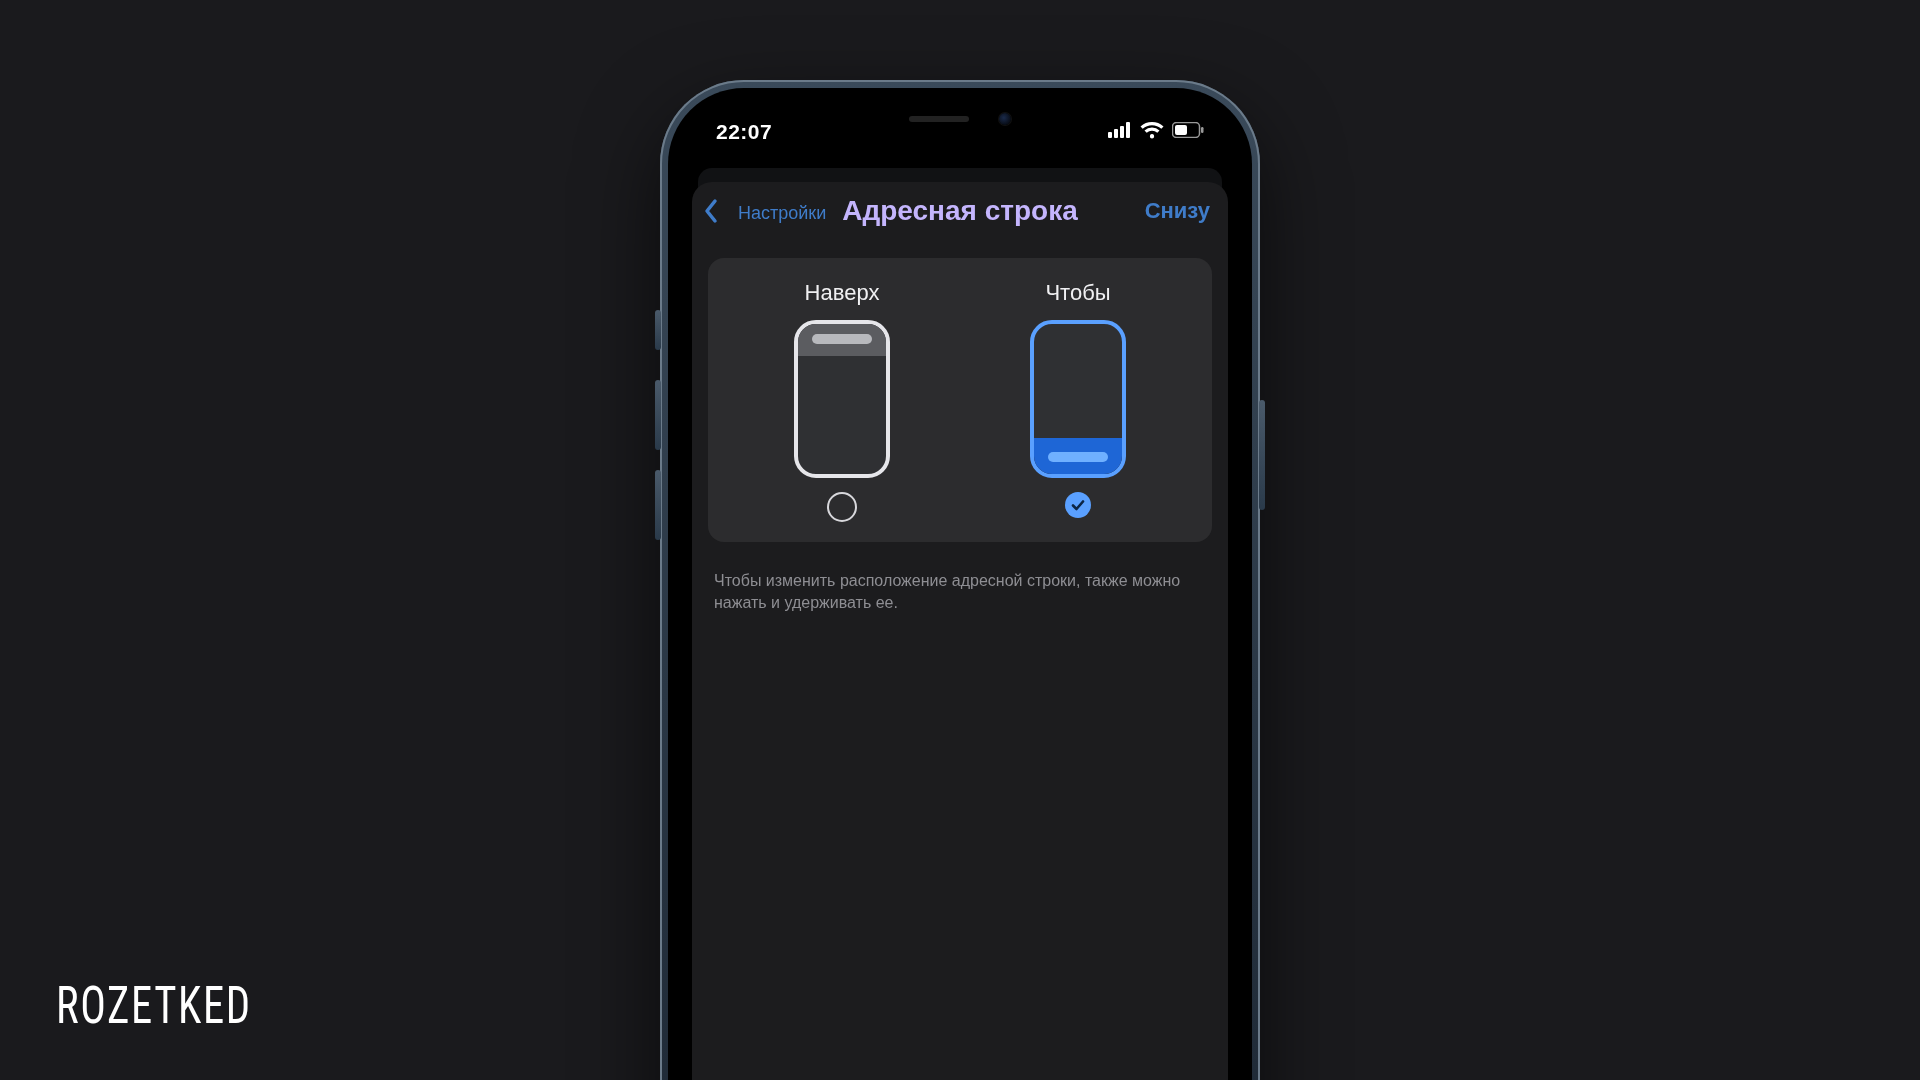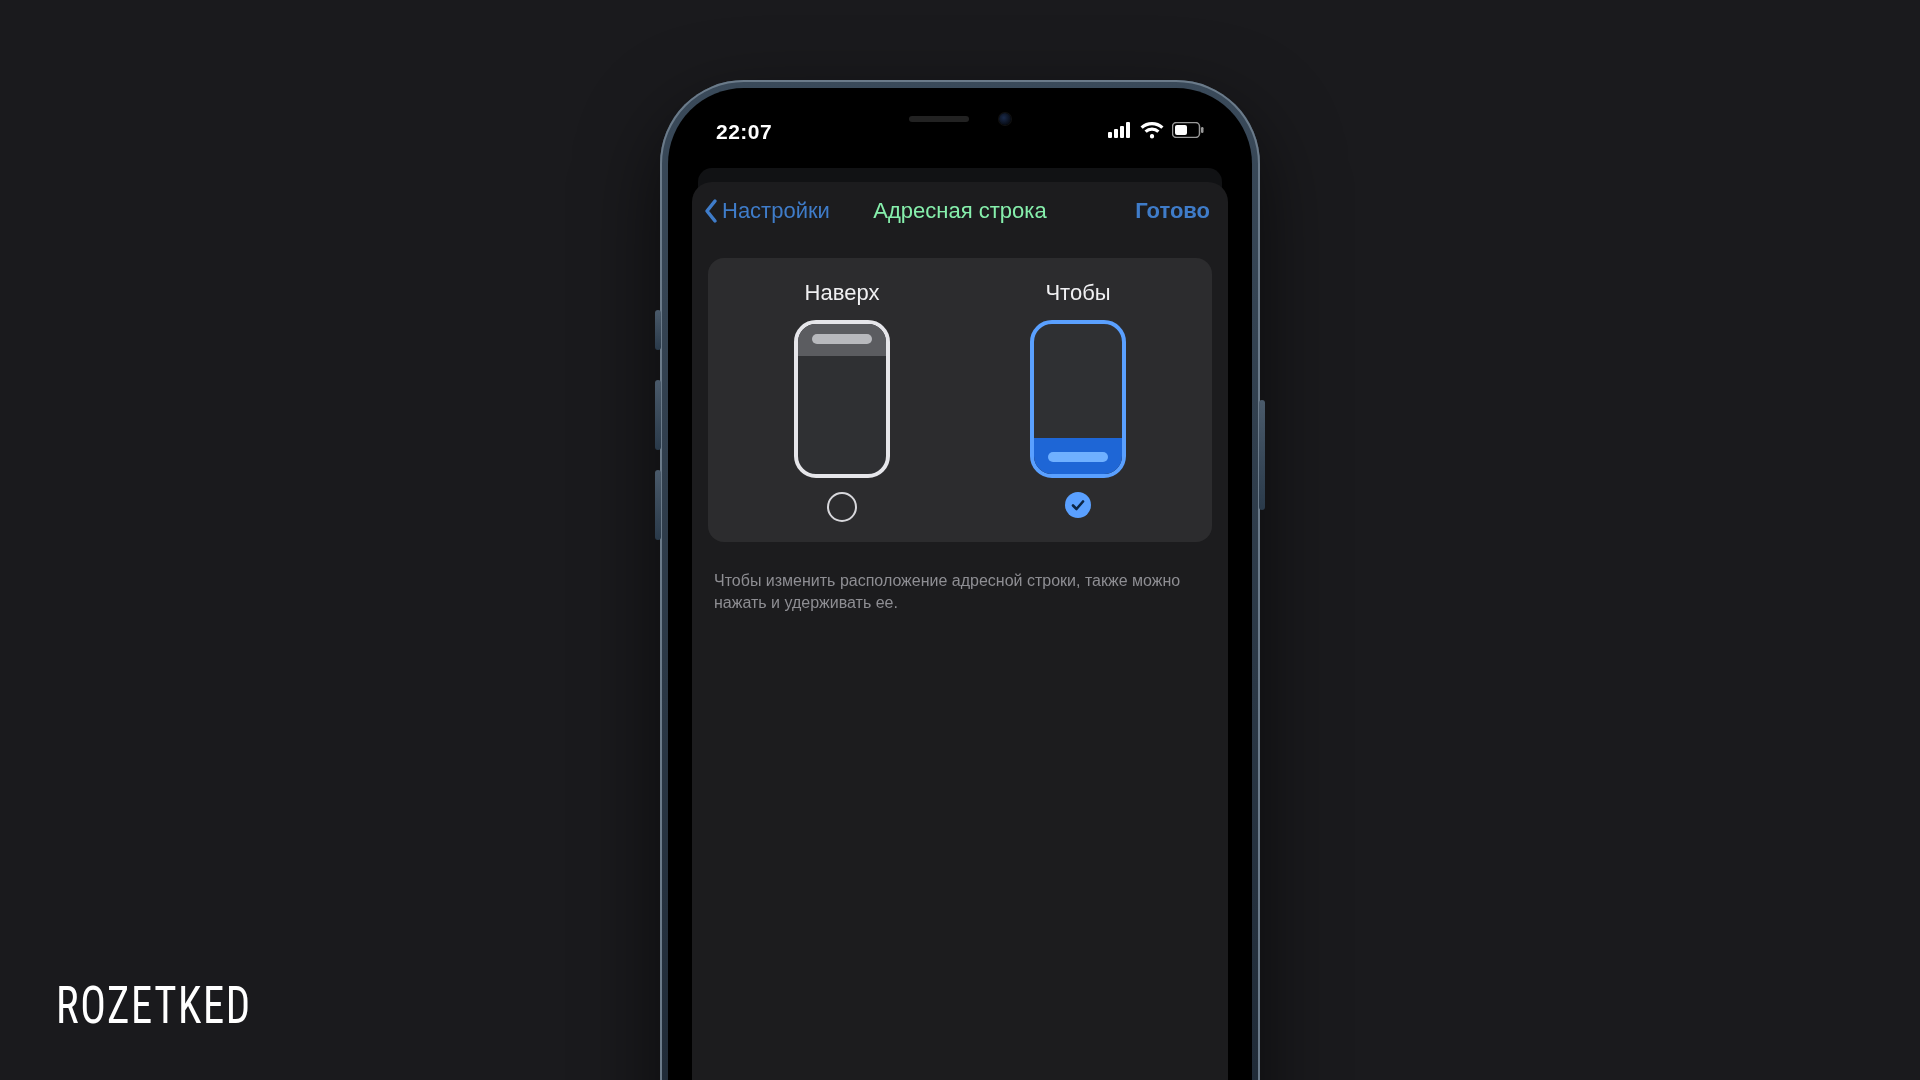--- a/index.html
+++ b/index.html
@@ -64,23 +64,23 @@
 
   
   .sheet{
     position:absolute;top:80px;left:10px;right:10px;bottom:0;background:var(--sheet);
     border-top-left-radius:20px;border-top-right-radius:20px;z-index:2;
     display:flex;flex-direction:column;
   }
   .sheet-header{
     display:flex;align-items:center;justify-content:space-between;padding:16px 18px 14px 10px;
   }
-  .back{display:flex;align-items:flex-start;gap:2px;color:var(--accent);font-size:22px;}
+  .back{display:flex;align-items:flex-end;gap:18px;color:var(--accent);font-size:18px;}
   .back svg{display:block;}
-  .title{color:#86efac;font-size:22px;font-weight:400;position:absolute;left:50%;transform:translateX(-50%);}
+  .title{color:#c4b5fd;font-size:28px;font-weight:700;position:absolute;left:50%;transform:translateX(-50%);}
   .done{color:var(--accent);font-size:22px;font-weight:600;}
 
   .card{
     margin:20px 16px 0 16px;background:var(--card);border-radius:16px;
     padding:22px 16px 20px 16px;display:flex;justify-content:space-around;
   }
   .option{display:flex;flex-direction:column;align-items:center;gap:14px;width:50%;}
   .option .label{color:#f0f0f2;font-size:22px;}
 
   .mini{
@@ -168,21 +168,21 @@
           <div class="sheet-header">
             <div class="back">
               <span>
                 <svg width="18" height="26" viewBox="0 0 18 26">
                     <path d="M13 3 L5 13 L13 23" fill="none" stroke="#3f7cc9" stroke-width="3.5" stroke-linecap="round" stroke-linejoin="round"></path>
                   </svg>
               </span>
               <span>Настройки</span>
             </div>
             <div class="title">Адресная строка</div>
-            <div class="done">Готово</div>
+            <div class="done">Снизу</div>
           </div>
 
           <div class="card">
 
             <div class="option">
               <div class="label">Наверх</div>
               <div class="mini top"></div>
               <div class="radio empty"></div>
             </div>
 

